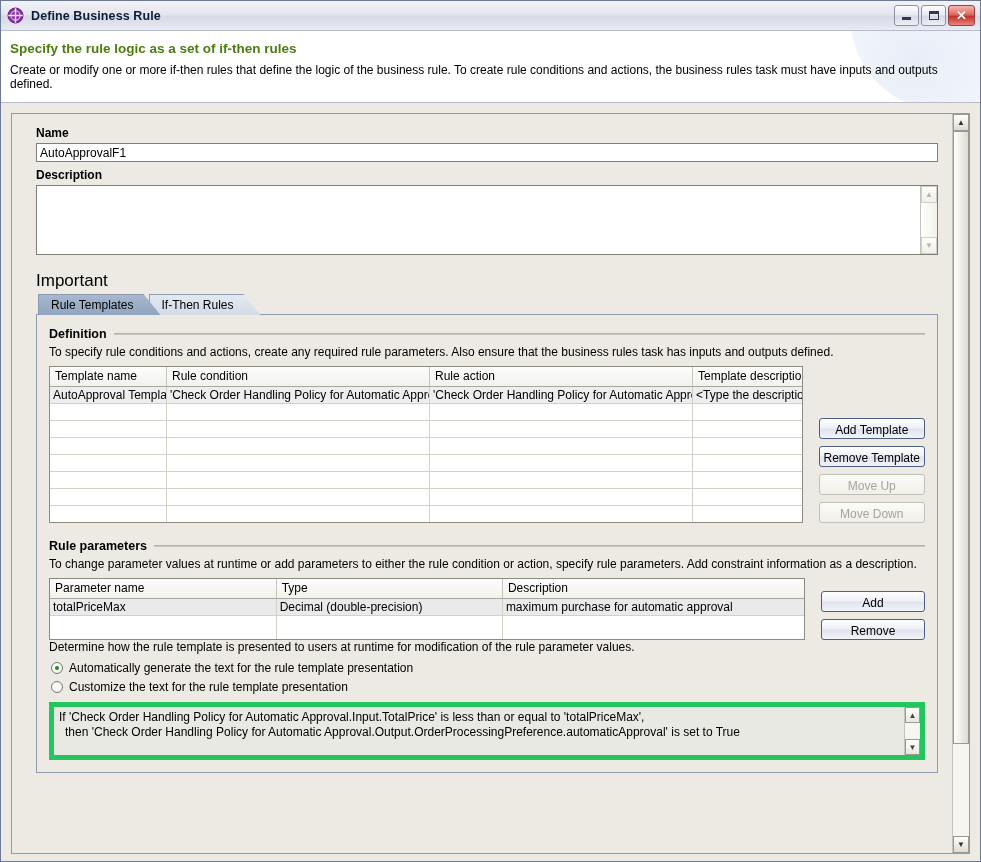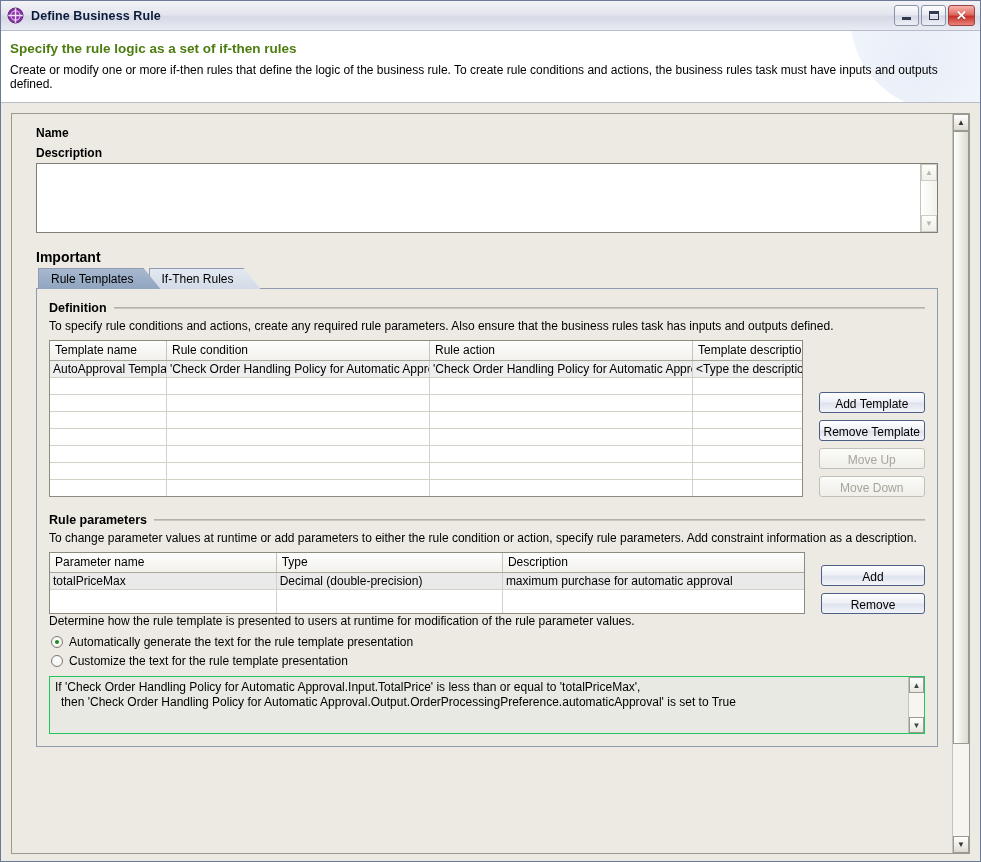--- a/index.html
+++ b/index.html
@@ -177,21 +177,21 @@
   }
   .desc-arrow {
     flex: 0 0 17px; height: 17px;
     background: linear-gradient(180deg, #fdfdfa 0%, #f0efe8 100%);
     border: 1px solid #cfcec4;
     display: flex; align-items: center; justify-content: center;
     color: #b8b7ac; font-size: 8px;
   }
   .desc-track { flex: 1 1 auto; background: linear-gradient(90deg,#ffffff,#f1f0ea); }
 
-  .note-title { font-size: 14px; font-weight: bold; margin: 4px 0 2px 0; }
+  .note-title { font-size: 17px; font-weight: normal; margin: 4px 0 2px 0; }
   .note-body { font-size: 12px; margin: 0 0 8px 0; }
 
   
   .tabstrip {
     display: flex; align-items: flex-end;
     height: 22px; position: relative; z-index: 3;
     margin-left: 2px;
   }
   .tab {
     height: 21px;
@@ -297,21 +297,21 @@
     content: "";
     position: absolute; left: 3px; top: 3px;
     width: 4px; height: 4px; border-radius: 50%;
     background: #1f8a1f;
   }
 
   
   .pres-wrap {
     position: relative;
     margin-top: 8px;
-    border: 1px solid #22c55e;
+    border: 5px solid #22c55e;
     background: #e9e9e4;
     height: 58px;
     display: flex;
   }
   .pres-text {
     flex: 1 1 auto;
     padding: 3px 5px;
     font-size: 12px;
     line-height: 15px;
     color: #000;
@@ -379,20 +379,21 @@
     <p>Create or modify one or more if-then rules that define the logic of the business rule. To create rule conditions and actions, the business rules task must have inputs and outputs defined.</p>
   </div>
 
   <div class="body-area">
     <div class="scroll-frame">
 
       <div class="scroll-content">
 
         
         <div class="field-label">Name</div>
+        <input class="text-input" type="text" value="AutoApprovalF1" style="">
 
         
         <div class="field-label" style="margin-top:6px;">Description</div>
         <div class="desc-wrap">
           <textarea class="desc-area" placeholder="" style=""></textarea>
           <div class="desc-scroll">
             <div class="desc-arrow">▲</div>
             <div class="desc-track"></div>
             <div class="desc-arrow">▼</div>
           </div>

